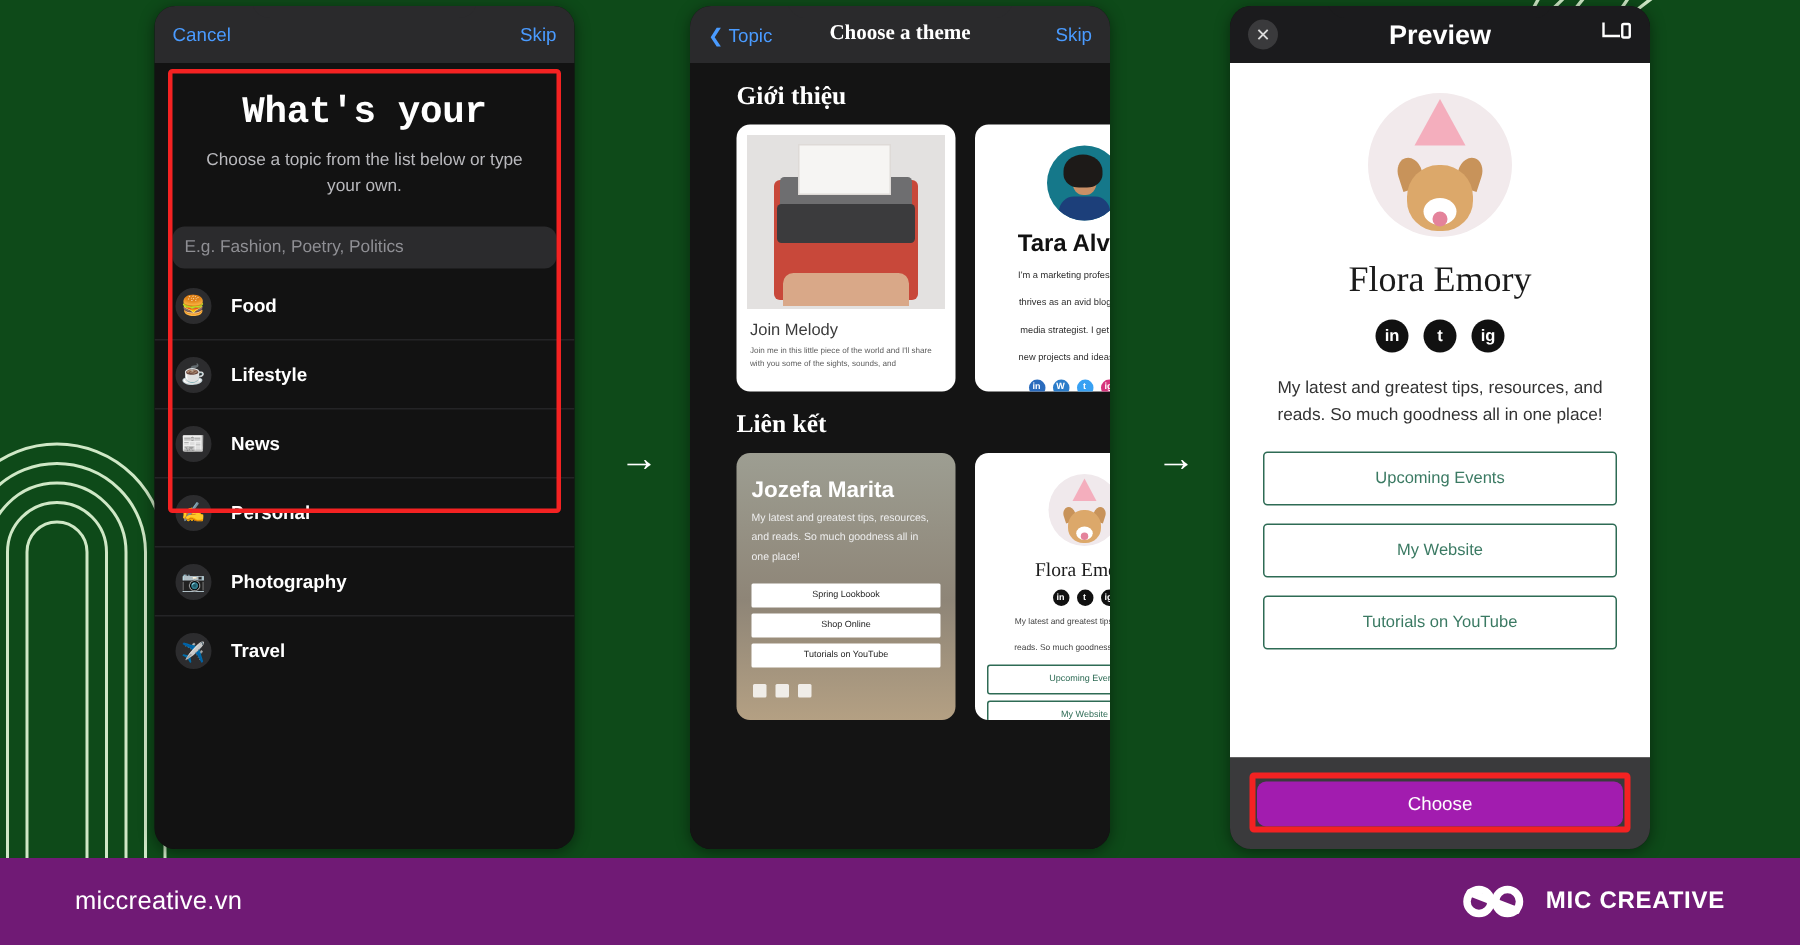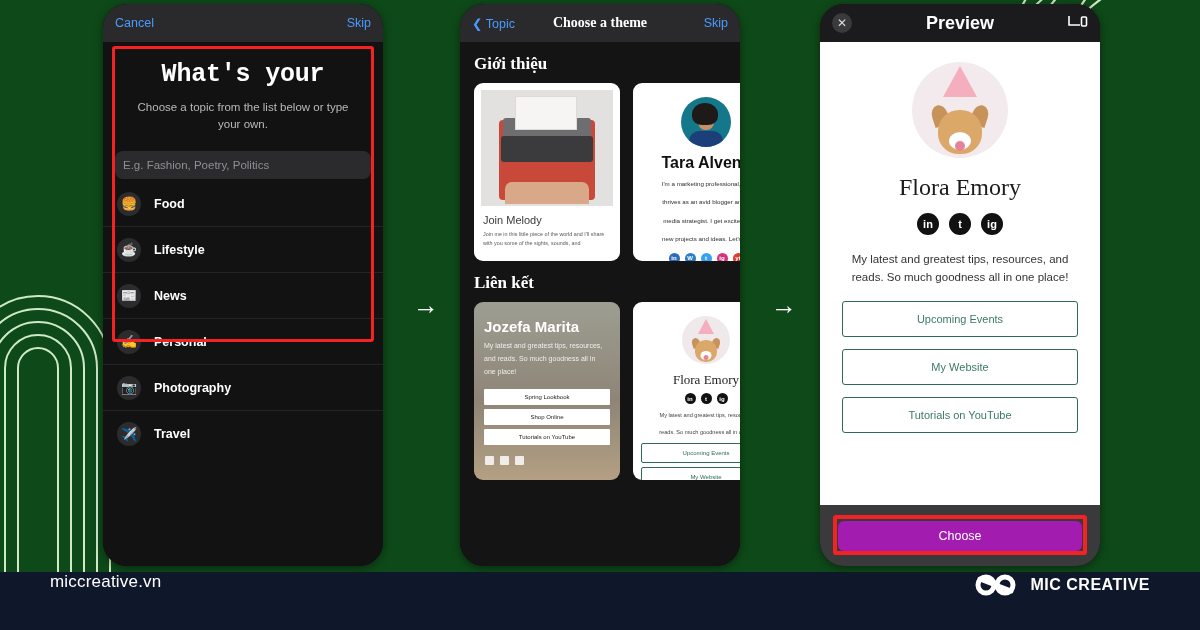--- a/index.html
+++ b/index.html
@@ -13,21 +13,21 @@
 
   
   .bg-deco{position:absolute;inset:0;pointer-events:none;overflow:hidden;}
   .arches{position:absolute;left:-38px;top:250px;}
   .topright-lines{position:absolute;right:0;top:-110px;}
 
   
   .stage{position:absolute;left:0;top:0;width:1200px;height:570px;}
   .phone{
     position:absolute;top:4px;width:280px;height:562px;
-    background:#121212;border-radius:24px;overflow:hidden;
+    background:#121212;border-radius:14px;overflow:hidden;
     box-shadow:0 2px 10px rgba(0,0,0,.45);
   }
   #phone1{left:103px;}
   #phone2{left:460px;}
   #phone3{left:820px;}
 
   .arrow{
     position:absolute;top:288px;width:44px;height:34px;
     display:flex;align-items:center;justify-content:center;
     color:#fff;font-size:26px;line-height:1;
@@ -78,21 +78,21 @@
     display:flex;align-items:center;justify-content:center;font-size:13px;
     flex:0 0 24px;
   }
   .p1-label{color:#fff;font-size:12.5px;font-weight:700;}
   .redbox-1{
     position:absolute;left:9px;top:4px;width:262px;height:296px;
     border:3px solid #f42222;border-radius:3px;pointer-events:none;
   }
 
   
-  .p2-body{background:#141414;height:524px;overflow:hidden;padding:0 0 0 14px;}
+  .p2-body{background:#141414;height:524px;overflow:hidden;padding:0 0 0 31px;}
   .p2-section-title{
     font-family:"Liberation Serif", serif;font-weight:700;color:#fff;
     font-size:17px;padding:12px 0 9px;
   }
   .p2-cards{display:flex;gap:13px;}
   .tcard{
     width:146px;height:178px;background:#fff;border-radius:9px;
     overflow:hidden;flex:0 0 146px;position:relative;
   }
   
@@ -212,22 +212,22 @@
     width:244px;height:30px;background:#a21caf;border-radius:6px;color:#fff;
     font-size:12.5px;display:flex;align-items:center;justify-content:center;
   }
   .redbox-3{
     position:absolute;left:13px;top:10px;width:254px;height:40px;
     border:4px solid #f42222;border-radius:3px;pointer-events:none;
   }
 
   
   .footer{
-    position:absolute;left:0;bottom:0;width:1200px;height:58px;background:#0f172a;
-    display:flex;align-items:flex-start;justify-content:space-between;padding:0 50px;
+    position:absolute;left:0;bottom:0;width:1200px;height:58px;background:#701a75;
+    display:flex;align-items:center;justify-content:space-between;padding:0 50px;
   }
   .footer-url{color:#fff;font-size:17px;letter-spacing:.2px;}
   .brand{display:flex;align-items:center;gap:11px;}
   .brand-name{color:#fff;font-size:16px;font-weight:700;letter-spacing:.5px;}
 </style>
 </head>
 <body>
 
 <div class="bg-deco">
   <svg class="arches" width="160" height="330" viewBox="0 0 160 330">

